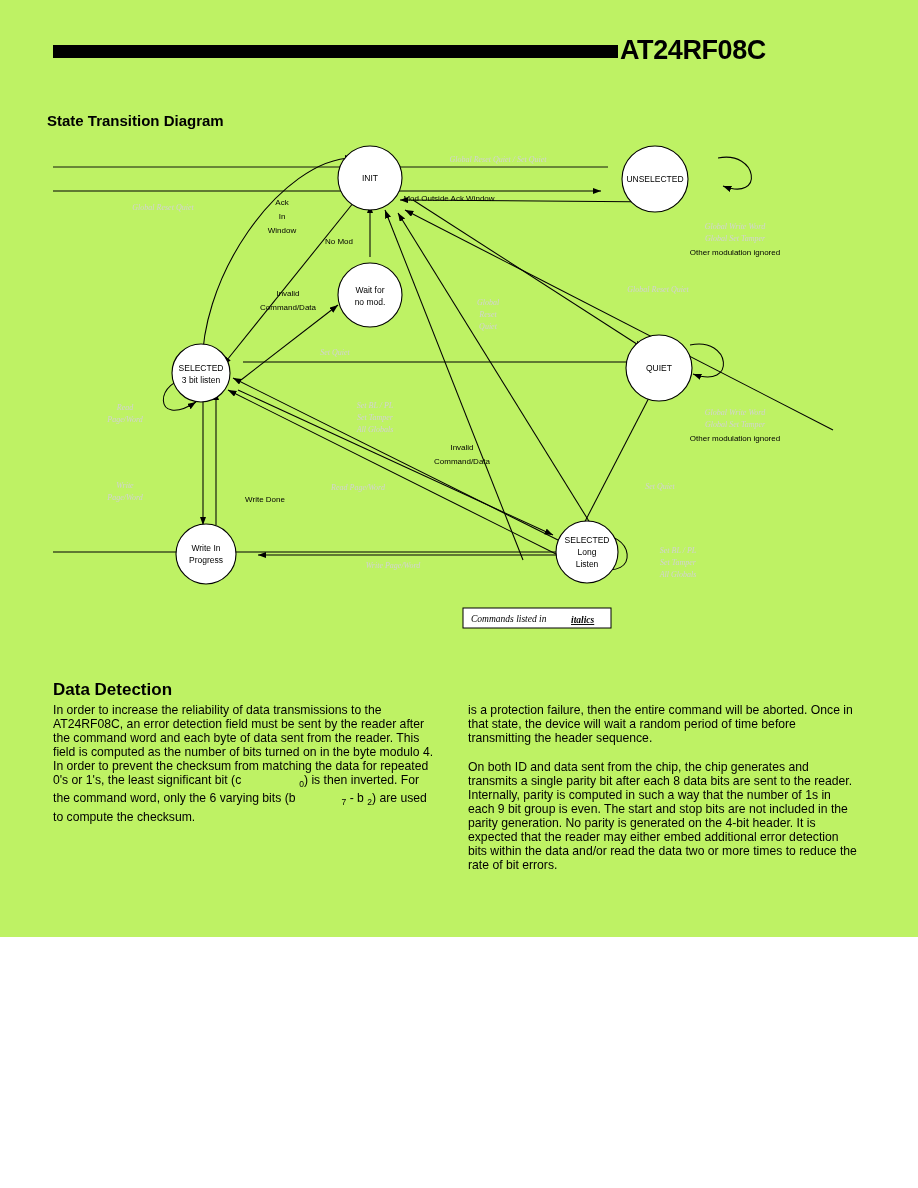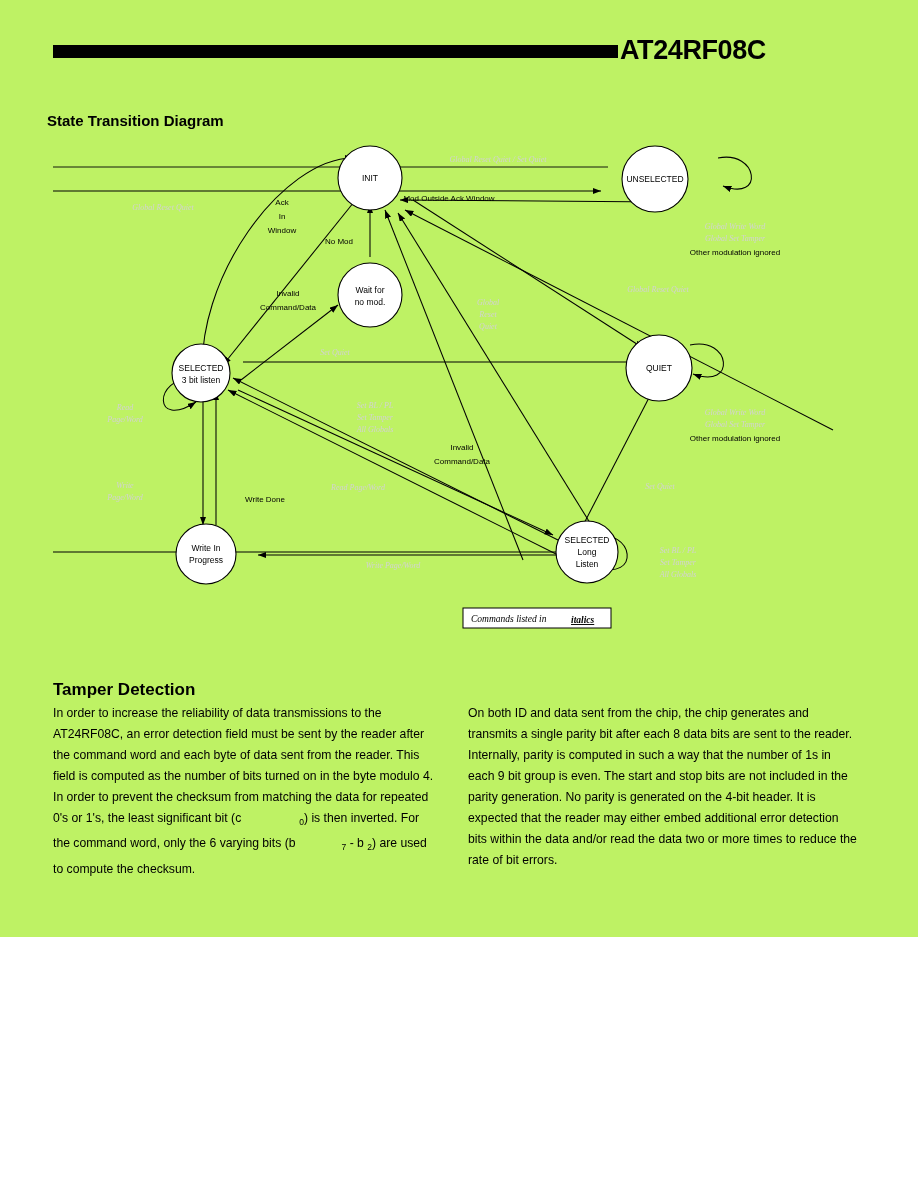--- a/index.html
+++ b/index.html
@@ -112,21 +112,21 @@
   .edge-thin {
     stroke: #000000;
     stroke-width: 0.9;
     fill: none;
   }
 
   
   .body-col {
     position: absolute;
     font-size: 12.2px;
-    line-height: 21px;
+    line-height: 14px;
     color: #000000;
   }
   #col-left  { left: 53px;  top: 703px; width: 382px; }
   #col-right { left: 468px; top: 703px; width: 390px; }
   .body-col p { margin: 0 0 15px 0; }
   .body-col p:last-child { margin-bottom: 0; }
   .sub { font-size: 8.5px; vertical-align: sub; }
   .wide-gap { display: inline-block; width: 58px; }
   .wide-gap-sm { display: inline-block; width: 46px; }
 
@@ -352,29 +352,32 @@
       </g>
 
       <g>
         <rect x="410" y="468" width="148" height="20" fill="#ffffff" stroke="#000000" stroke-width="1"></rect>
         <text class="legend-text" x="418" y="482">Commands listed in</text>
         <text class="legend-text-italic" x="518" y="483">italics</text>
       </g>
     </svg>
   </div>
 
-  <div class="section-heading" id="heading-error-detection">Tamper Detection</div>
+  <div class="section-heading" id="heading-error-detection">Data Detection</div>
 
   <div class="body-col" id="col-left">
     <p>
       <span>In order to increase the reliability of data transmissions to the AT24RF08C, an error detection field must be sent by the reader after the command word and each byte of data sent from the reader. This field is computed as the number of bits turned on in the byte modulo 4. In order to prevent the checksum from matching the data for repeated 0's or 1's, the least significant bit (c</span><span class="wide-gap"></span><span class="sub">0</span><span>) is then inverted. For the command word, only the 6 varying bits (b</span><span class="wide-gap-sm"></span><span class="sub">7</span><span> - b </span><span class="sub">2</span><span>) are used to compute the checksum.</span>
     </p>
   </div>
 
   <div class="body-col" id="col-right">
+    <p>
+      <span>is a protection failure, then the entire command will be aborted. Once in that state, the device will wait a random period of time before transmitting the header sequence.</span>
+    </p>
     <p>
       <span>On both ID and data sent from the chip, the chip generates and transmits a single parity bit after each 8 data bits are sent to the reader. Internally, parity is computed in such a way that the number of 1s in each 9 bit group is even. The start and stop bits are not included in the parity generation. No parity is generated on the 4-bit header. It is expected that the reader may either embed additional error detection bits within the data and/or read the data two or more times to reduce the rate of bit errors.</span>
     </p>
   </div>
 
   <div id="footer-rule"></div>
 
   <div id="footer-logo">
     <svg width="96" height="42" viewBox="0 0 96 42" xmlns="http://www.w3.org/2000/svg">
 

